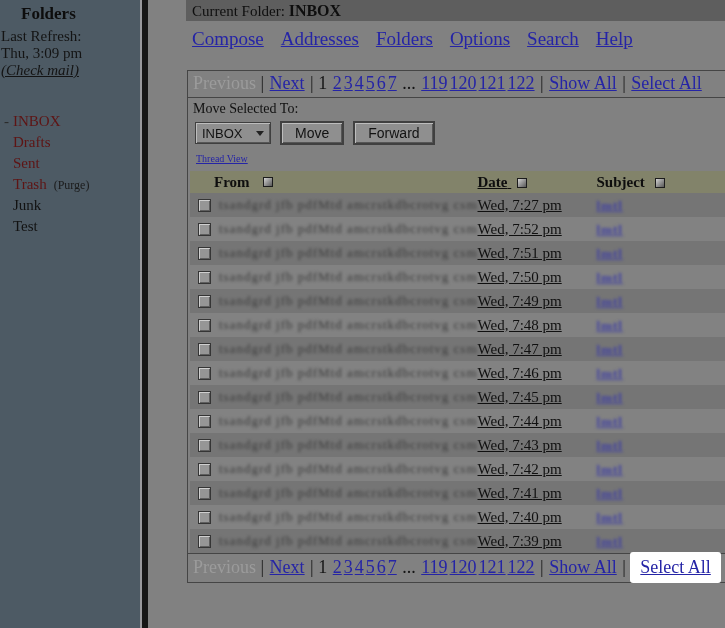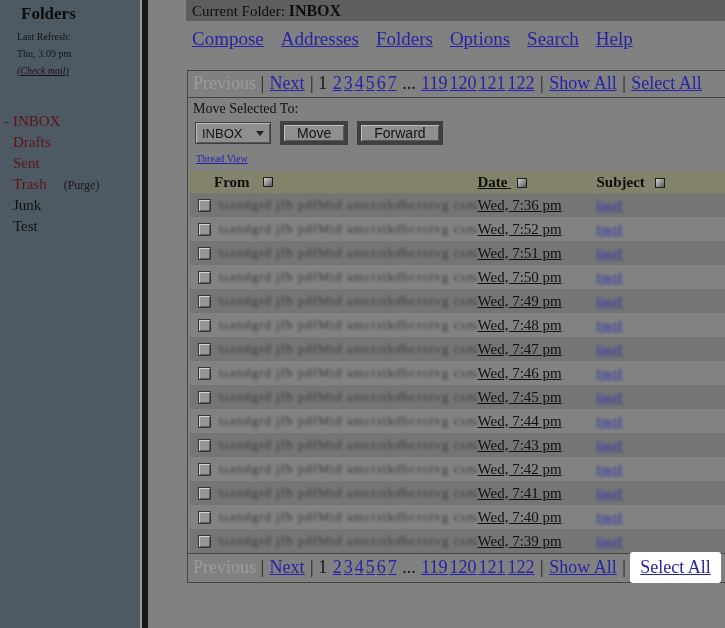--- a/index.html
+++ b/index.html
@@ -11,28 +11,28 @@
   *{box-sizing:border-box;}
   html,body{margin:0;padding:0;}
   body{
     width:725px;height:628px;overflow:hidden;display:flex;
     background:var(--main_bg);
     font-family:"Liberation Serif","DejaVu Serif",serif;color:var(--ink);
   }
   
   .sidebar{width:140px;flex-shrink:0;background:var(--sidebar_bg);padding-top:4px;}
   .f-title{font-size:17px;font-weight:bold;color:#0d0d0d;margin:0 0 4px 21px;}
-  .f-sub{font-size:10px;color:#141414;line-height:17px;margin-left:17px;}
+  .f-sub{font-size:15px;color:#141414;line-height:17px;margin-left:1px;}
   .f-sub a{color:#141414;font-style:italic;}
   .folder-list{margin-top:32px;position:relative;}
   .folder-item{position:relative;font-size:15px;line-height:20px;margin-left:13px;}
   .folder-prefix{position:absolute;left:-9px;color:#2b2b2b;}
   .folder-item.maroon .folder-label{color:var(--folder_link);}
   .folder-item.dark .folder-label{color:#121212;}
-  .folder-suffix{font-size:12px;color:#1a1a1a;margin-left:17px;}
+  .folder-suffix{font-size:12px;color:#1a1a1a;margin-left:7px;}
   
   .divider{width:8px;flex-shrink:0;background:#161616;border-left:2px solid #98989c;}
   
   .main{flex:1;position:relative;padding-left:38px;}
   .topbar{height:21px;background:var(--topbar_bg);font-size:15px;color:#0e0e0e;
     padding:2px 0 0 6px;}
   .topbar b{font-size:16px;}
   .menubar{padding:7px 6px 5px;font-size:19px;}
   .menubar a{margin-right:17px;}
   a{color:var(--link);text-decoration:underline;}
@@ -49,21 +49,21 @@
   
   .move{padding:3px 5px 7px;}
   .move-label{font-size:14px;color:#101010;}
   .controls{display:flex;align-items:center;gap:9px;margin:4px 0 8px 2px;}
   .select{display:inline-flex;align-items:center;justify-content:space-between;
     width:76px;height:22px;background:#8f8f8f;border:1px solid #3f3f3f;
     box-shadow:inset 1px 1px 0 #bdbdbd,inset -1px -1px 0 #565656;
     font-family:"Liberation Sans",sans-serif;font-size:13px;color:#121212;padding:0 6px;}
   .caret{width:0;height:0;border-left:4px solid transparent;border-right:4px solid transparent;
     border-top:5px solid #222;}
-  .btn{height:24px;padding:0 13px;background:#8f8f8f;border:4px solid #404040;
+  .btn{height:24px;padding:0 13px;background:#8f8f8f;border:2px solid #404040;
     box-shadow:inset 1px 1px 0 #bdbdbd,inset -1px -1px 0 #565656;
     font-family:"Liberation Sans",sans-serif;font-size:14px;color:#121212;}
   .thread{font-size:10px;margin-left:3px;}
   
   .msgtable{margin:0 2px;}
   .thead{display:flex;align-items:center;background:var(--table_header_bg);height:22px;
     font-weight:bold;font-size:15px;color:#0e0e0e;}
   .cell-from{flex:1;display:flex;align-items:center;padding-left:8px;gap:8px;min-width:0;}
   .thead .cell-from{padding-left:24px;gap:7px;}
   .cell-date{width:106px;text-align:left;font-size:15px;flex-shrink:0;text-decoration:underline;}
@@ -175,21 +175,21 @@
           <span class="sq"></span>
         </div>
       </div>
       <div>
 
           <div class="row">
             <div class="cell-from">
               <div class="cb"></div>
               <span class="blur-sender">tsandgrd jfb pdfMtd amcrstkdbcrotvg csm</span>
             </div>
-            <div class="cell-date">Wed, 7:36 pm</div>
+            <div class="cell-date">Wed, 7:27 pm</div>
             <div class="cell-subject">
               <span class="blur-subject">lmtl</span>
             </div>
           </div>
 
           <div class="row">
             <div class="cell-from">
               <div class="cb"></div>
               <span class="blur-sender">tsandgrd jfb pdfMtd amcrstkdbcrotvg csm</span>
             </div>

